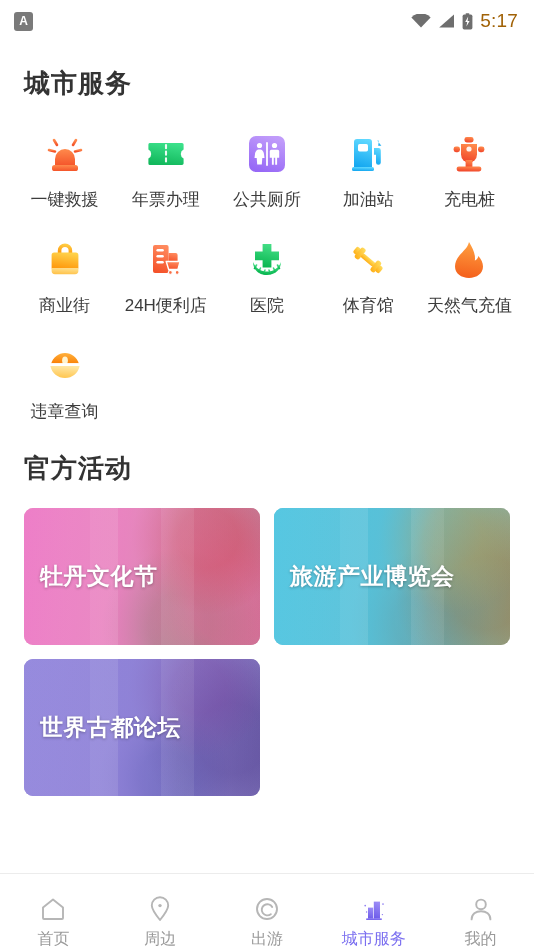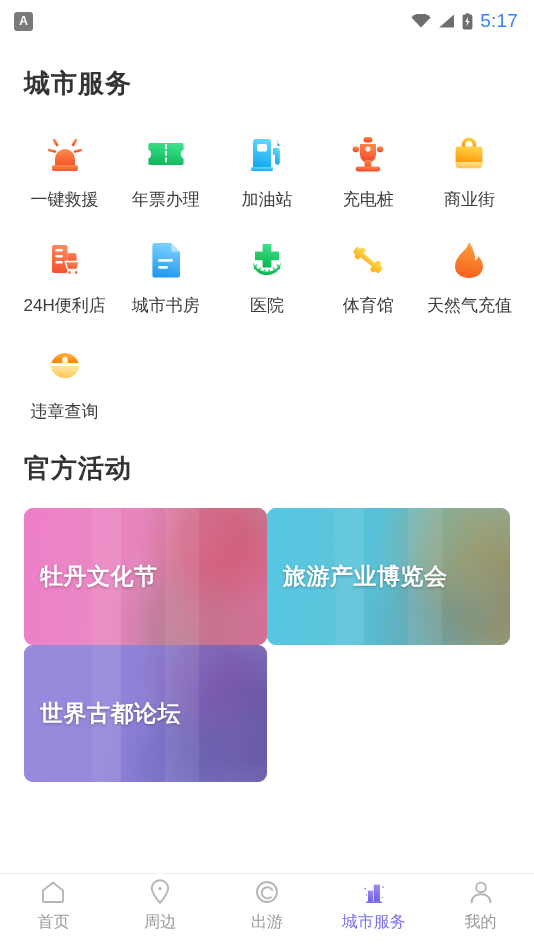--- a/index.html
+++ b/index.html
@@ -20,21 +20,21 @@
   .sb-a {
     width: 19px; height: 19px; background: #7a7a7a; border-radius: 3px;
     color: #fff; font-size: 12px; font-weight: bold;
     display: flex; align-items: center; justify-content: center;
     line-height: 1;
   }
   .sb-right { display: flex; align-items: center; gap: 7px; color: #6e6e6e; }
   .ic-wifi { width: 20px; height: 14px; }
   .ic-signal { width: 17px; height: 14px; }
   .ic-batt { width: 11px; height: 17px; }
-  .sb-time { font-size: 19px; color: #3b82f6; letter-spacing: .2px; }
+  .sb-time { font-size: 19px; color: #a16207; letter-spacing: .2px; }
 
   
   .section-title {
     font-size: 26px; font-weight: bold; color: #333333;
     padding: 0 24px; letter-spacing: 1px;
   }
   #city-title-wrap { margin-top: 24px; }
   #activity-title-wrap { margin-top: 28px; }
 
   
@@ -53,20 +53,21 @@
   }
   .ic-box svg { display: block; }
   .grid-label {
     margin-top: 11px; font-size: 17px; color: #3c3c3c; white-space: nowrap;
   }
 
   
   .cards {
     margin-top: 22px; padding: 0 24px;
     display: grid; grid-template-columns: 1fr 1fr;
+    gap: 14px;
   }
   .card {
     position: relative; height: 137px; border-radius: 9px;
     overflow: hidden; cursor: pointer;
     display: flex; align-items: center;
   }
   .card .photo {
     position: absolute; inset: 0;
   }
   .card .tint { position: absolute; inset: 0; }
@@ -132,21 +133,21 @@
       rgba(255,255,255,.10) 28% 40%,
       rgba(255,255,255,.00) 40% 58%,
       rgba(255,255,255,.08) 58% 72%,
       rgba(255,255,255,.00) 72% 100%);
   }
 
   
   .tabbar {
     position: absolute; left: 0; right: 0; bottom: 0; height: 77px;
     background: #fff; border-top: 1px solid #ececec;
-    display: flex; align-items: flex-start;
+    display: flex; align-items: flex-end;
   }
   .tab {
     flex: 1; display: flex; flex-direction: column; align-items: center;
     cursor: pointer; gap: 6px; padding-top: 4px;
   }
   .tab .ti { width: 28px; height: 28px; display:block; }
   .tab-label { font-size: 16px; color: #9a9a9a; }
   .tab.active .tab-label { color: #7b6ff0; }
 </style>
 </head>
@@ -215,20 +216,39 @@
               <line x1="22" y1="11" x2="22" y2="29"></line>
             </g>
           </svg>
         </div>
         <div class="grid-label">年票办理</div>
       </div>
       <div class="grid-item">
         <div class="ic-box">
           <svg width="42" height="42" viewBox="0 0 42 42">
             <defs>
+              <linearGradient id="g2" x1="0" y1="0" x2="0" y2="1" gradientTransform="rotate(20 .5 .5)">
+                <stop offset="0" stop-color="#C09BFA"></stop>
+                <stop offset="1" stop-color="#9769F6"></stop>
+              </linearGradient>
+            </defs>
+            <rect x="3" y="3" width="36" height="36" rx="7" fill="url(#g2)"></rect>
+            <line x1="21" y1="10" x2="21" y2="32" stroke="#fff" stroke-width="1.8" stroke-linecap="round"></line>
+            <circle cx="13.5" cy="12.5" r="2.6" fill="#fff"></circle>
+            <path d="M13.5 16.6 c-3.1 0-4.2 2-4.6 5.2 l-.4 3.2 h2.2 l.5 6.6 h4.6 l.5-6.6 h2.2 l-.4-3.2 c-.4-3.2-1.5-5.2-4.6-5.2z" fill="#fff"></path>
+            <circle cx="28.5" cy="12.5" r="2.6" fill="#fff"></circle>
+            <path d="M25.3 16.8 h6.4 a1.5 1.5 0 0 1 1.5 1.5 v6.4 h-2.1 v7 h-1.9 v-7 h-1.4 v7 h-1.9 v-7 h-2.1 v-6.4 a1.5 1.5 0 0 1 1.5-1.5z" fill="#fff"></path>
+          </svg>
+        </div>
+        <div class="grid-label">公共厕所</div>
+      </div>
+      <div class="grid-item">
+        <div class="ic-box">
+          <svg width="42" height="42" viewBox="0 0 42 42">
+            <defs>
               <linearGradient id="g3" x1="0" y1="0" x2="0" y2="1" gradientTransform="rotate(10 .5 .5)">
                 <stop offset="0" stop-color="#5FD8FF"></stop>
                 <stop offset="1" stop-color="#14A7F0"></stop>
               </linearGradient>
             </defs>
             <path d="M7 9 a3 3 0 0 1 3-3 h12 a3 3 0 0 1 3 3 v26 h-18 z" fill="url(#g3)"></path>
             <rect x="5" y="34" width="22" height="4" rx="1.6" fill="url(#g3)"></rect>
             <rect x="11" y="11" width="10" height="7.4" rx="1.6" fill="#ffffff"></rect>
             <path d="M27 15 h4.4 a2.4 2.4 0 0 1 2.4 2.4 v12 a2.4 2.4 0 0 1-4.8 0 v-7.6 h-2 z" fill="url(#g3)"></path>
             <path d="M30.2 7.5 l4.2 5.2 h-3.2 l.6-5.2z" fill="url(#g3)"></path>
@@ -291,39 +311,20 @@
               <rect x="11.4" y="16" width="7.4" height="2.6" rx="1.3"></rect>
               <rect x="11.4" y="22" width="7.4" height="2.6" rx="1.3"></rect>
             </g>
             <path d="M23.6 14 h7 a2 2 0 0 1 2 2 v7 h-9 z" fill="url(#g8)"></path>
             <path d="M21.2 22.4 h14 l-2.3 8.2 h-9.2 z" fill="url(#g8)" stroke="#fff" stroke-width="1.5" stroke-linejoin="round"></path>
             <circle cx="25.4" cy="33.4" r="1.9" fill="url(#g8)" stroke="#fff" stroke-width="1.1"></circle>
             <circle cx="32.2" cy="33.4" r="1.9" fill="url(#g8)" stroke="#fff" stroke-width="1.1"></circle>
           </svg>
         </div>
         <div class="grid-label">24H便利店</div>
-      </div>
-      <div class="grid-item">
-        <div class="ic-box">
-          <svg width="40" height="42" viewBox="0 0 40 42">
-            <defs>
-              <linearGradient id="g9" x1="0" y1="0" x2="0" y2="1" gradientTransform="rotate(10 .5 .5)">
-                <stop offset="0" stop-color="#7ED2FF"></stop>
-                <stop offset="1" stop-color="#2197F0"></stop>
-              </linearGradient>
-            </defs>
-            <path d="M9 4 h16.4 L34 12.8 V36 a2.6 2.6 0 0 1-2.6 2.6 H9 A2.6 2.6 0 0 1 6.4 36 V6.6 A2.6 2.6 0 0 1 9 4 z" fill="url(#g9)"></path>
-            <path d="M25.4 4 L34 12.8 h-8.6 z" fill="#ffffff" opacity=".45"></path>
-            <g fill="#ffffff" opacity=".92">
-              <rect x="12" y="20" width="15" height="2.8" rx="1.4"></rect>
-              <rect x="12" y="27" width="10" height="2.8" rx="1.4"></rect>
-            </g>
-          </svg>
-        </div>
-        <div class="grid-label">城市书房</div>
       </div>
       <div class="grid-item">
         <div class="ic-box">
           <svg width="44" height="40" viewBox="0 0 44 40">
             <defs>
               <linearGradient id="g10" x1="0" y1="0" x2="0" y2="1" gradientTransform="rotate(12 .5 .5)">
                 <stop offset="0" stop-color="#44DE86"></stop>
                 <stop offset="1" stop-color="#09B650"></stop>
               </linearGradient>
             </defs>

